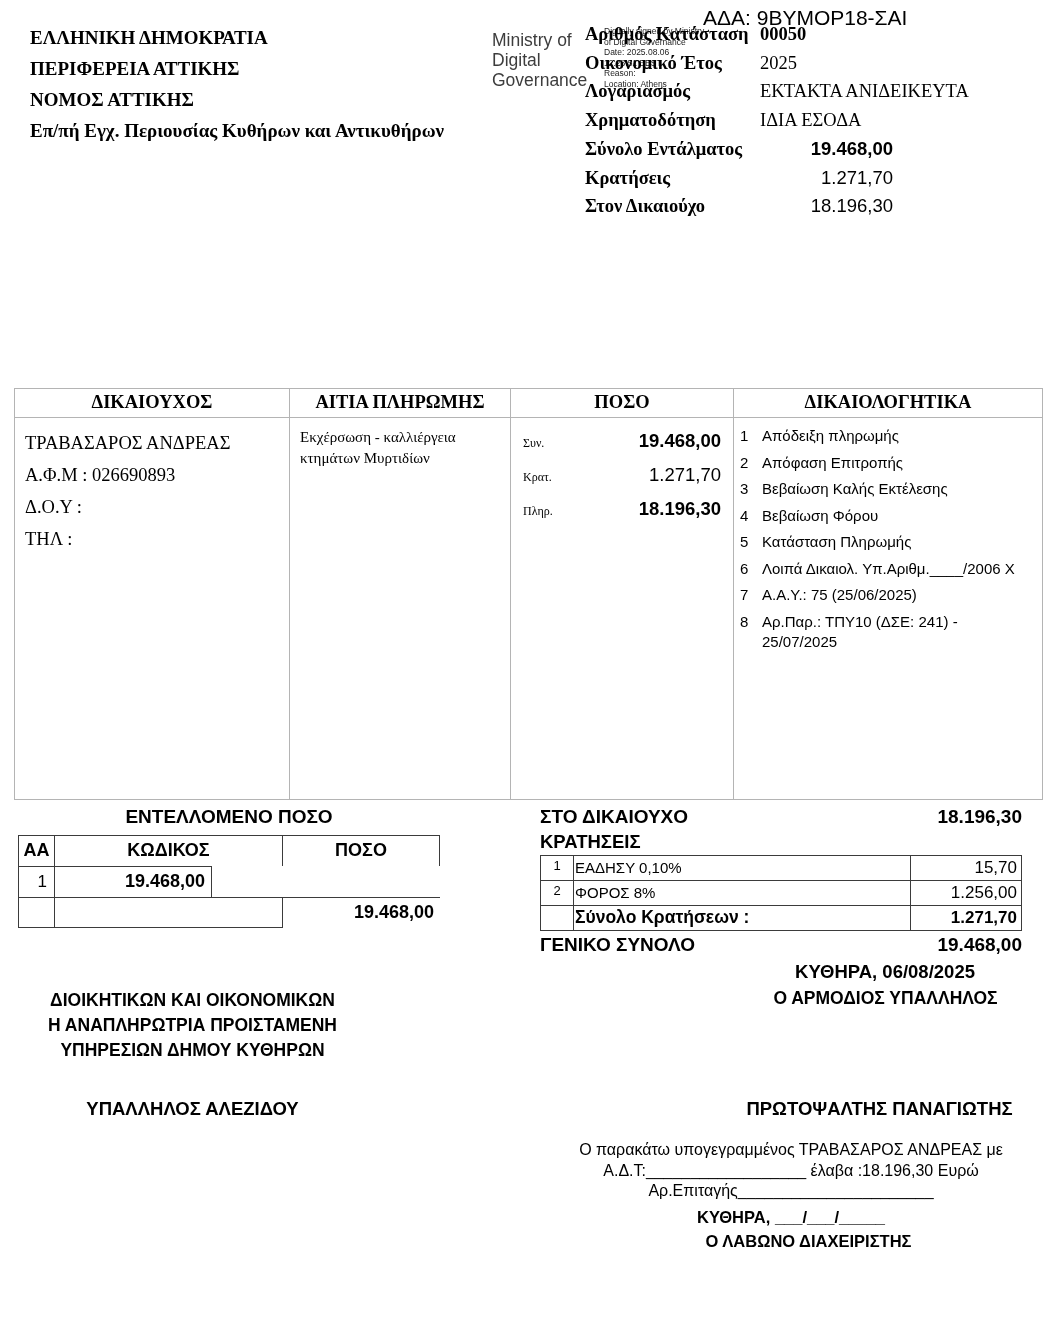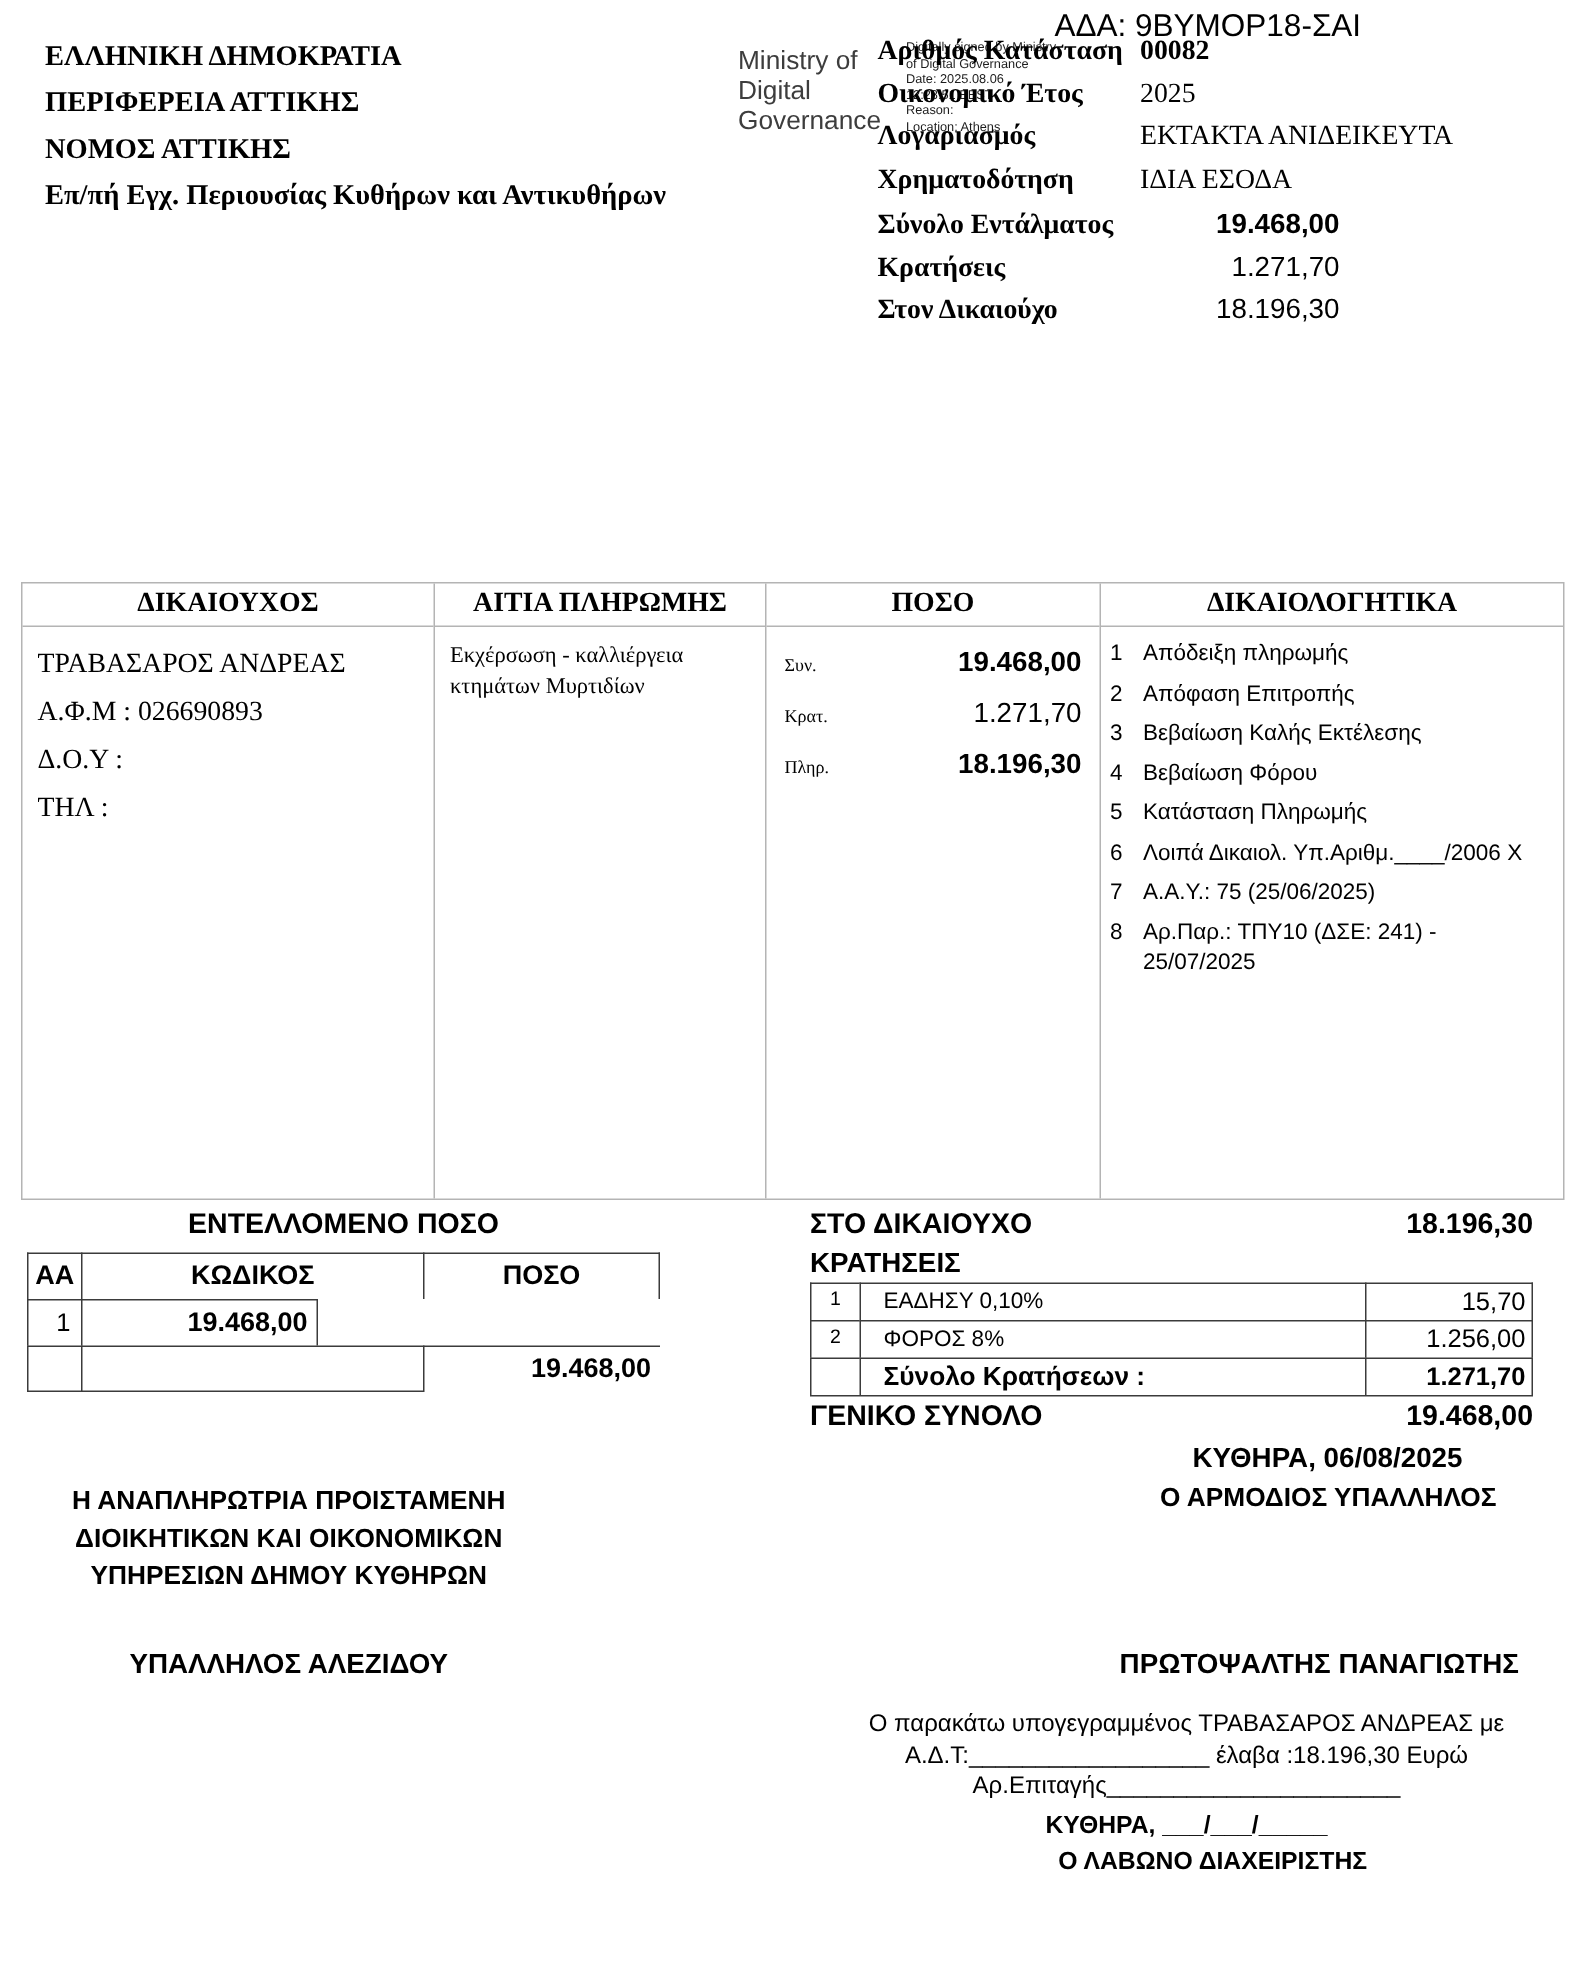--- a/index.html
+++ b/index.html
@@ -75,21 +75,21 @@
   .sum-row{left:540px;width:482px;display:flex;justify-content:space-between;
            font-family:"Liberation Sans",sans-serif;font-weight:bold;align-items:baseline;}
   .kr-title{left:540px;top:831px;font-family:"Liberation Sans",sans-serif;font-weight:bold;font-size:18.5px;}
   .ktable{left:540px;top:855px;width:482px;font-family:"Liberation Sans",sans-serif;
           border-bottom:1.5px solid #3b3b3b;}
   .krow{display:flex;}
   .kcell{box-sizing:border-box;border-left:1.5px solid #3b3b3b;border-top:1.5px solid #3b3b3b;
          height:25px;}
   .kcell.last{border-right:1.5px solid #3b3b3b;}
   .kc-num{width:33px;text-align:center;font-size:13px;line-height:20px;}
-  .kc-label{flex:1;font-size:15px;line-height:24px;padding-left:15px;}
+  .kc-label{flex:1;font-size:15px;line-height:24px;padding-left:1px;}
   .kc-amt{width:112px;text-align:right;font-size:17px;line-height:23px;padding-right:4px;}
   .ktotal .kc-label{font-weight:bold;font-size:17.5px;line-height:23px;}
   .ktotal .kc-amt{font-weight:bold;}
 
   .placedate{left:740px;top:961px;width:290px;text-align:center;
              font-family:"Liberation Sans",sans-serif;font-weight:bold;font-size:18.5px;}
 
   
   .sig{font-family:"Liberation Sans",sans-serif;font-weight:bold;text-align:center;}
   .sig-left{left:20px;top:988px;width:345px;font-size:17.5px;line-height:25px;}
@@ -128,21 +128,21 @@
     <div>of Digital Governance</div>
     <div>Date: 2025.08.06</div>
     <div>12:28:51 EEST</div>
     <div>Reason:</div>
     <div>Location: Athens</div>
   </div>
 
   <div class="abs info">
     <div class="info-row">
       <span class="info-label">Αριθμός Κατάσταση</span>
-      <span class="info-value b">00082</span>
+      <span class="info-value b">00050</span>
     </div>
     <div class="info-row">
       <span class="info-label">Οικονομικό Έτος</span>
       <span class="info-value">2025</span>
     </div>
     <div class="info-row">
       <span class="info-label">Λογαριασμός</span>
       <span class="info-value">ΕΚΤΑΚΤΑ ΑΝΙΔΕΙΚΕΥΤΑ</span>
     </div>
     <div class="info-row">
@@ -277,22 +277,22 @@
   </div>
 
   <div class="abs sum-row" style="top:934px;font-size:19px;">
     <span>ΓΕΝΙΚΟ ΣΥΝΟΛΟ</span>
     <span>19.468,00</span>
   </div>
 
   <div class="abs placedate">ΚΥΘΗΡΑ,  06/08/2025</div>
 
   <div class="abs sig sig-left">
+    <div>ΔΙΟΙΚΗΤΙΚΩΝ ΚΑΙ ΟΙΚΟΝΟΜΙΚΩΝ</div>
     <div>Η ΑΝΑΠΛΗΡΩΤΡΙΑ ΠΡΟΙΣΤΑΜΕΝΗ</div>
-    <div>ΔΙΟΙΚΗΤΙΚΩΝ ΚΑΙ ΟΙΚΟΝΟΜΙΚΩΝ</div>
     <div>ΥΠΗΡΕΣΙΩΝ ΔΗΜΟΥ ΚΥΘΗΡΩΝ</div>
   </div>
   <div class="abs sig sig-right-title">Ο ΑΡΜΟΔΙΟΣ ΥΠΑΛΛΗΛΟΣ</div>
   <div class="abs sig sig-left-name">ΥΠΑΛΛΗΛΟΣ ΑΛΕΖΙΔΟΥ</div>
   <div class="abs sig sig-right-name">ΠΡΩΤΟΨΑΛΤΗΣ ΠΑΝΑΓΙΩΤΗΣ</div>
 
   <div class="abs receipt">
     <span class="rl">Ο παρακάτω υπογεγραμμένος ΤΡΑΒΑΣΑΡΟΣ ΑΝΔΡΕΑΣ με</span>
     <span class="rl">Α.Δ.Τ:__________________ έλαβα :18.196,30 Ευρώ</span>
     <span class="rl">Αρ.Επιταγής______________________</span>

